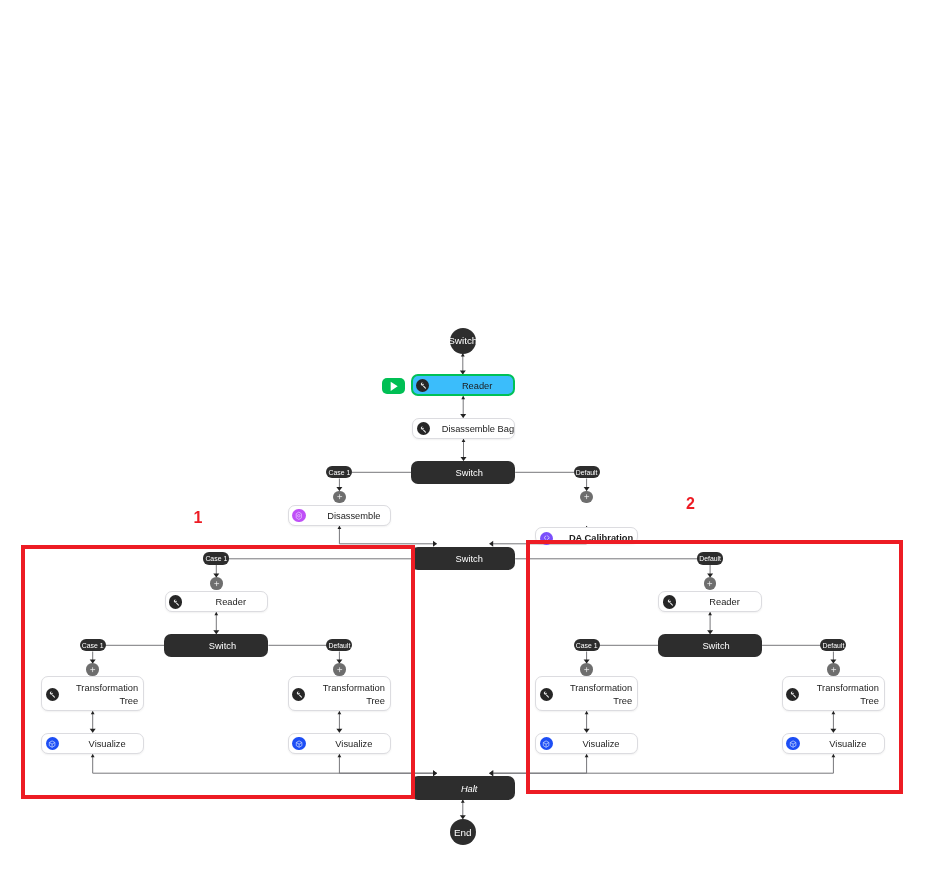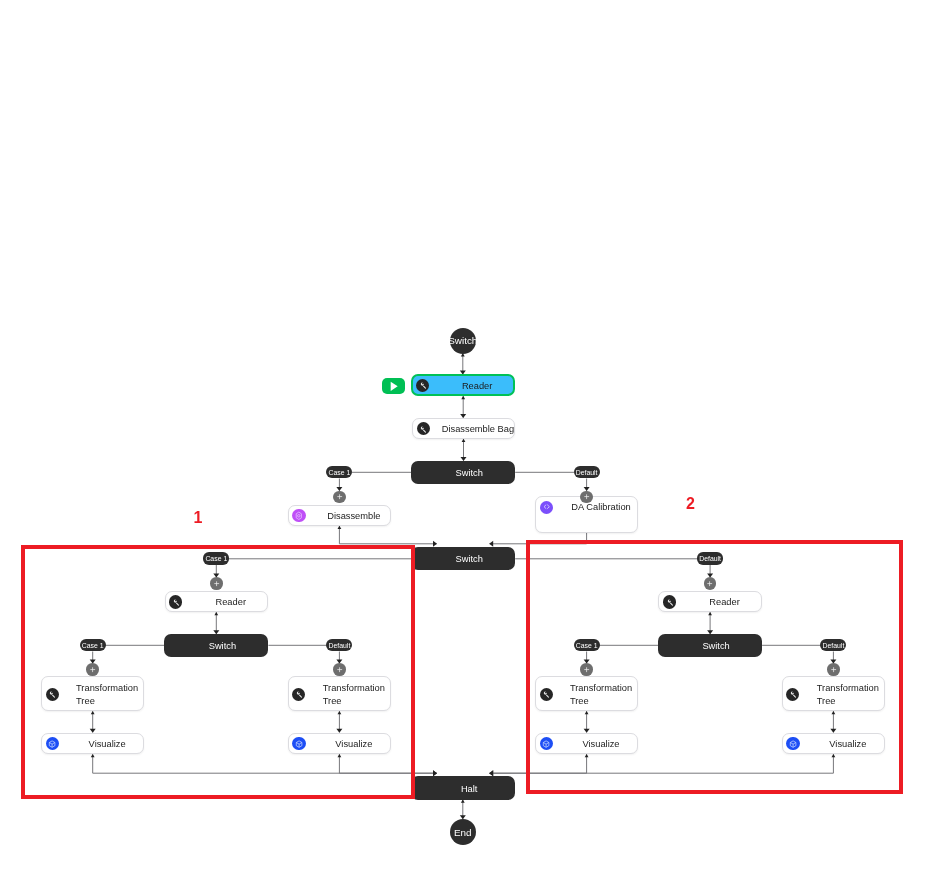--- a/index.html
+++ b/index.html
@@ -6,21 +6,21 @@
   html,body{margin:0;padding:0;background:#ffffff;}
   body{width:934px;height:875px;overflow:hidden;font-family:"Liberation Sans",sans-serif;
        -webkit-font-smoothing:antialiased;}
   #canvas{position:relative;width:934px;height:875px;background:#fff;}
   svg#edges{position:absolute;left:0;top:0;width:934px;height:875px;}
   .node{position:absolute;box-sizing:border-box;display:flex;align-items:center;}
   .node.light{background:#fff;border:1px solid #dcdce0;border-radius:7px;
     box-shadow:0 1px 2px rgba(0,0,0,.06);}
   .node.dark{background:#2d2d2d;border-radius:7px;color:#fff;justify-content:center;}
   .node.selected{background:#3bbdfb;border:2px solid #00c157;border-radius:7px;}
-  .node-label{font-size:9.3px;color:#1c1c1c;text-align:left;line-height:12.3px;
+  .node-label{font-size:9.3px;color:#1c1c1c;text-align:right;line-height:12.3px;
      white-space:pre-line;position:relative;top:0.8px;padding-left:12px;}
   .node.dark .node-label{color:#ffffff;}
   .node-icon{position:absolute;width:13.1px;height:13.1px;border-radius:50%;
     display:flex;align-items:center;justify-content:center;}
   .label-wrap{position:absolute;display:flex;align-items:center;justify-content:center;}
   .circle-node{position:absolute;border-radius:50%;background:#2d2d2d;color:#fff;
     display:flex;align-items:center;justify-content:center;font-size:9.9px;line-height:10px;
     padding-top:1.5px;box-sizing:border-box;}
   .badge{position:absolute;background:#2d2d2d;color:#fff;border-radius:6px;
     display:flex;align-items:center;justify-content:center;font-size:6.9px;
@@ -206,38 +206,38 @@
       <span class="node-icon" style="background: rgb(191, 79, 247); left: 3.8px; top: 3.55px;">
         <svg viewBox="0 0 24 24" width="9.6" height="9.6" fill="none" stroke="#e3b4ff" stroke-width="2.2" stroke-linejoin="round">
           <circle cx="12" cy="12" r="3.1"></circle>
           <path d="M12 2.8l6.5 4.1v10.2L12 21.2 5.5 17.1V6.9z"></path>
         </svg>
       </span>
       <div class="label-wrap" style="left: 16.9px; top: 0px; width: 84.5px; height: 19.4px;">
         <span class="node-label">Disassemble</span>
       </div>
     </div>
-    <div class="node light" style="left: 534.9px; top: 496px; width: 103.4px; height: 37px;">
+    <div class="node light" style="left: 534.9px; top: 527px; width: 103.4px; height: 17px; font-weight: bold;">
       <span class="node-icon" style="background: rgb(123, 79, 251); left: 3.8px; top: 3.55px;">
         <svg viewBox="0 0 24 24" width="9.4" height="9.4" fill="none" stroke="#d9cdff" stroke-width="2.3" stroke-linecap="round" stroke-linejoin="round">
           <polyline points="10,7.5 5.2,12 10,16.5"></polyline>
           <polyline points="14,7.5 18.8,12 14,16.5"></polyline>
         </svg>
       </span>
       <div class="label-wrap" style="left: 16.9px; top: 0px; width: 84.5px; height: 19.4px;">
         <span class="node-label">DA Calibration</span>
       </div>
     </div>
     <div class="node dark" style="left: 411.2px; top: 547.1px; width: 104px; height: 23.4px;">
       <div class="label-wrap" style="left: 0px; top: 0px; width: 104px; height: 23.4px;">
         <span class="node-label">Switch</span>
       </div>
     </div>
     <div class="node dark" style="left: 411.2px; top: 776.35px; width: 104px; height: 23.5px;">
-      <div class="label-wrap" style="left: 0px; top: 0px; width: 104px; height: 23.5px;">
+      <div class="label-wrap" style="left: 0px; top: 0px; width: 104px; height: 23.5px; font-style: italic;">
         <span class="node-label">Halt</span>
       </div>
     </div>
     <div class="node light" style="left: 164.6px; top: 590.9px; width: 103.4px; height: 21.4px;">
       <span class="node-icon" style="background: rgb(38, 38, 38); left: 3.8px; top: 3.55px;">
         <svg viewBox="0 0 24 24" width="7" height="7" fill="#ededed" style="position:relative;left:0.5px;top:0.4px">
           <path d="M9.4 2.2 6.3 5.3l3 3 3.1-3.1a5 5 0 0 1-6.7 6.7l-1.3-1.3a5 5 0 0 1 5-8.4z"></path>
           <path d="M12.6 12.3l7.3 7.3a1.75 1.75 0 0 1-2.5 2.5l-7.3-7.3z"></path>
         </svg>
       </span>

